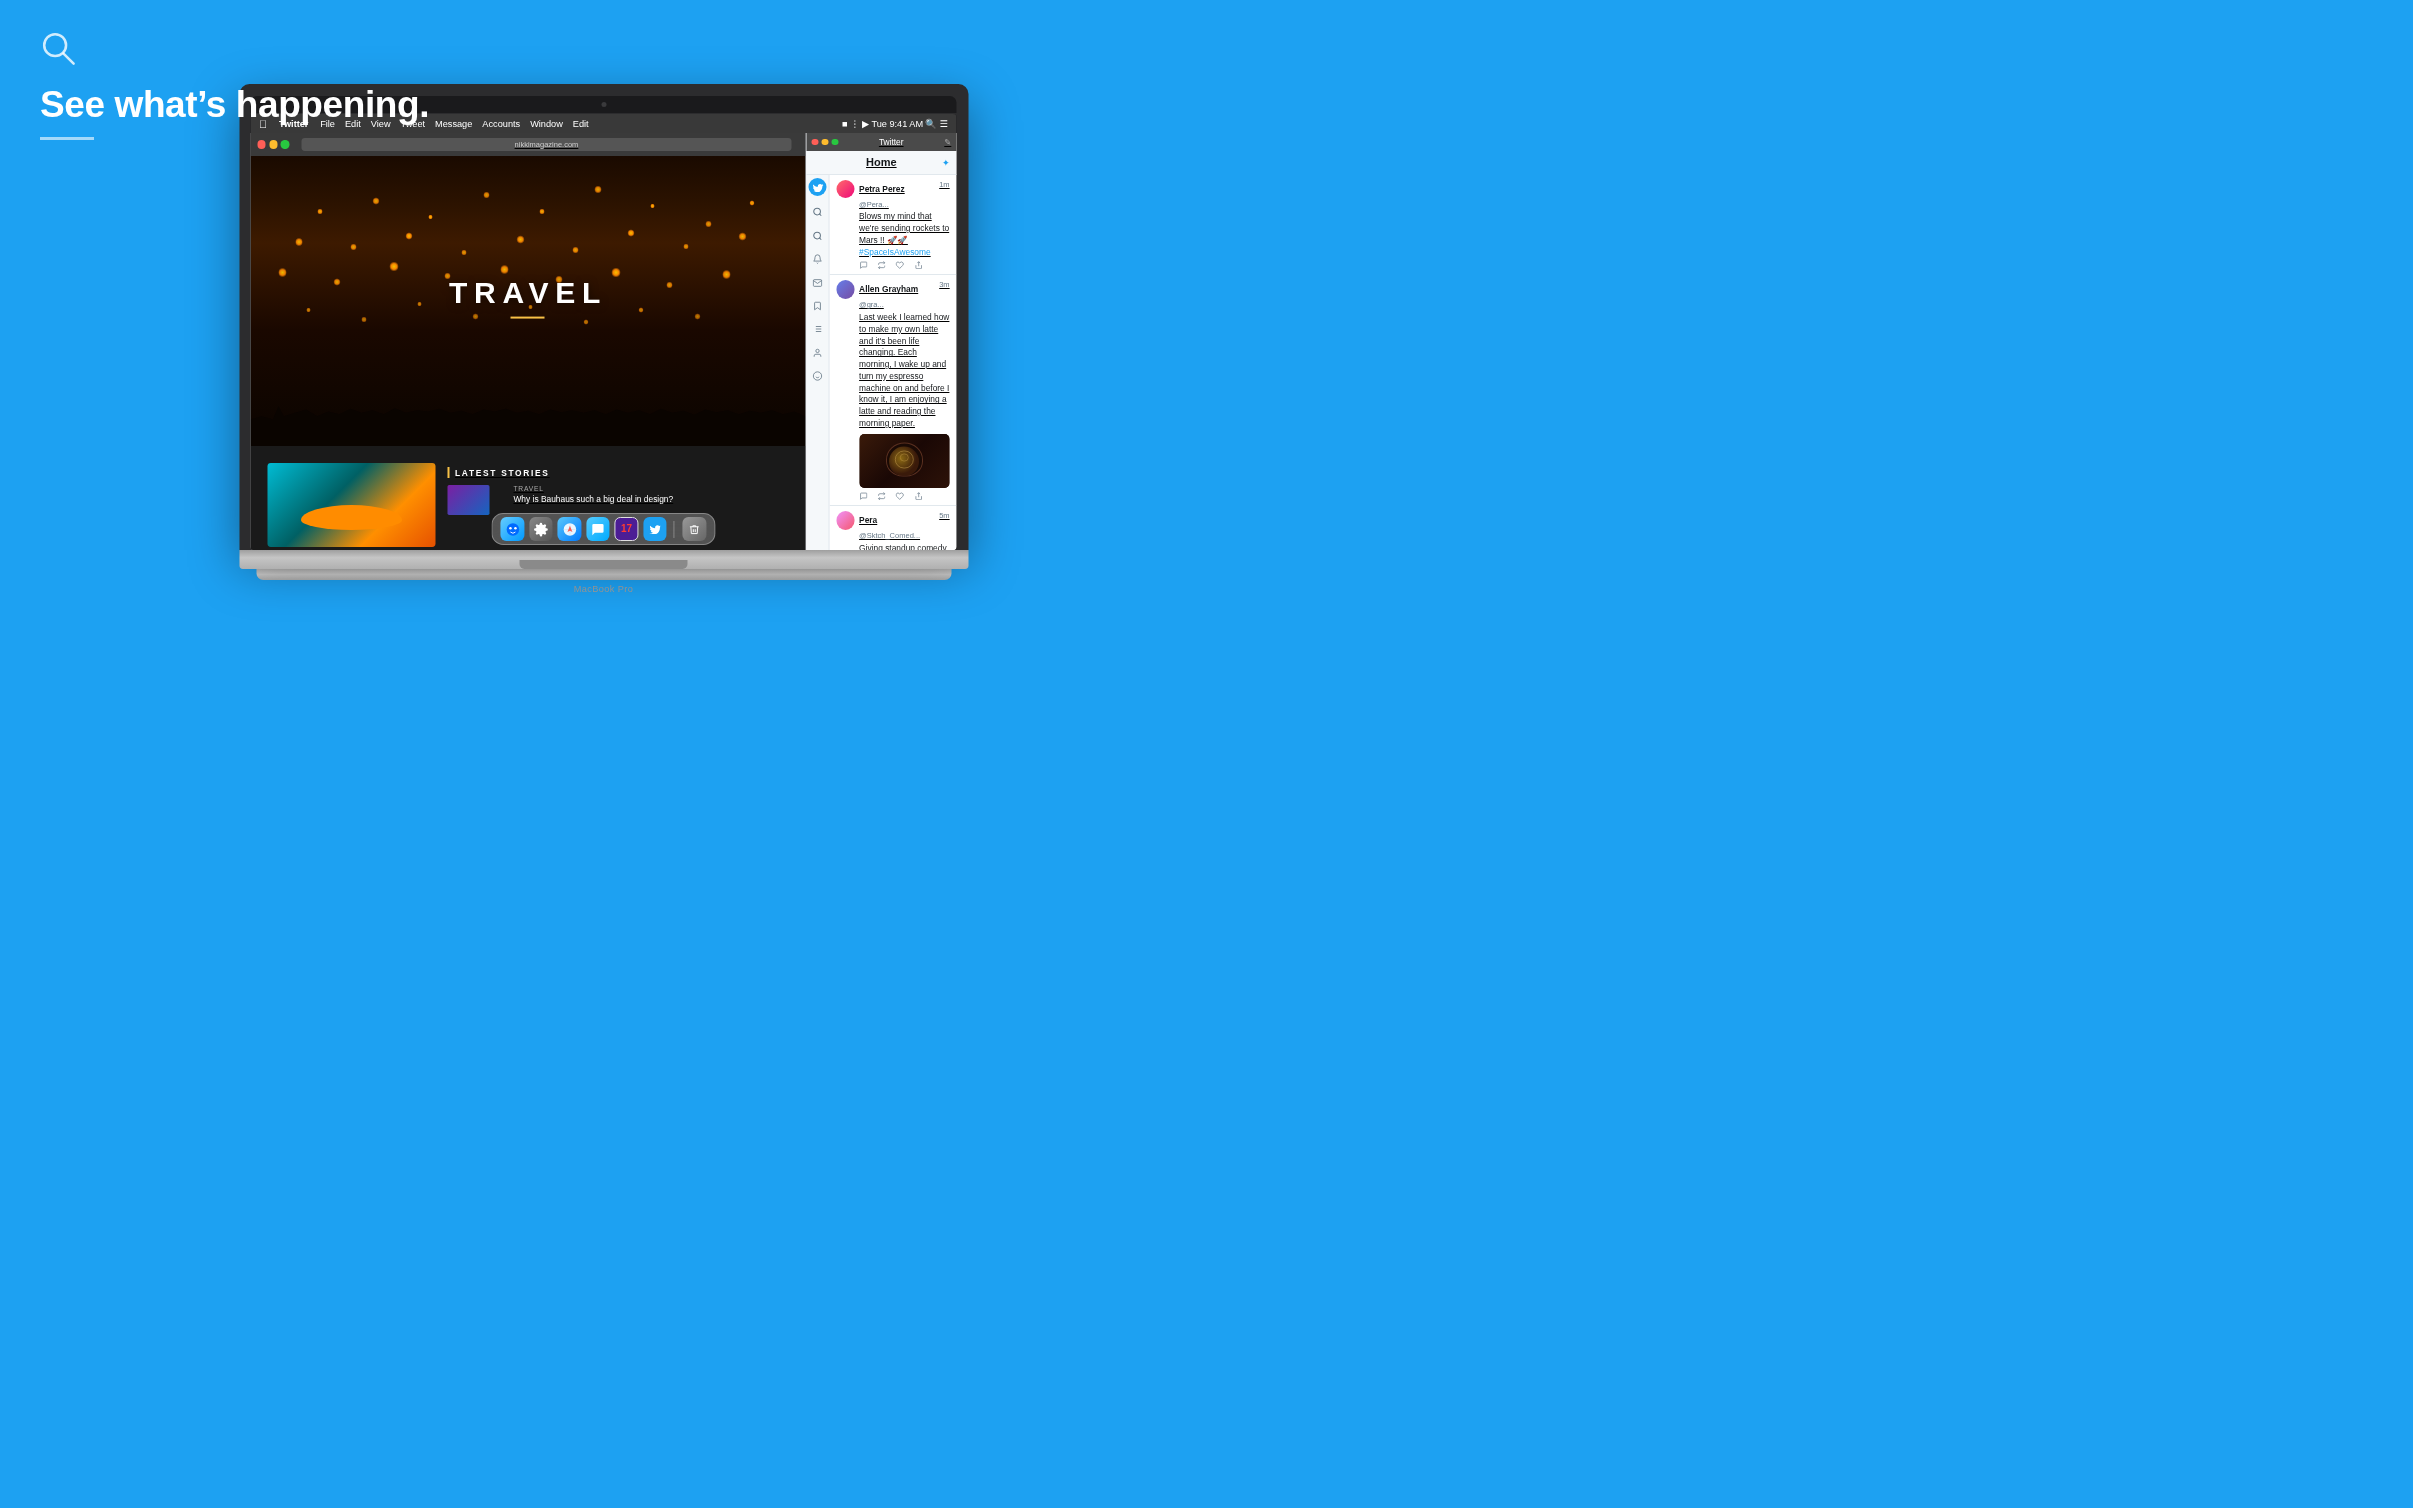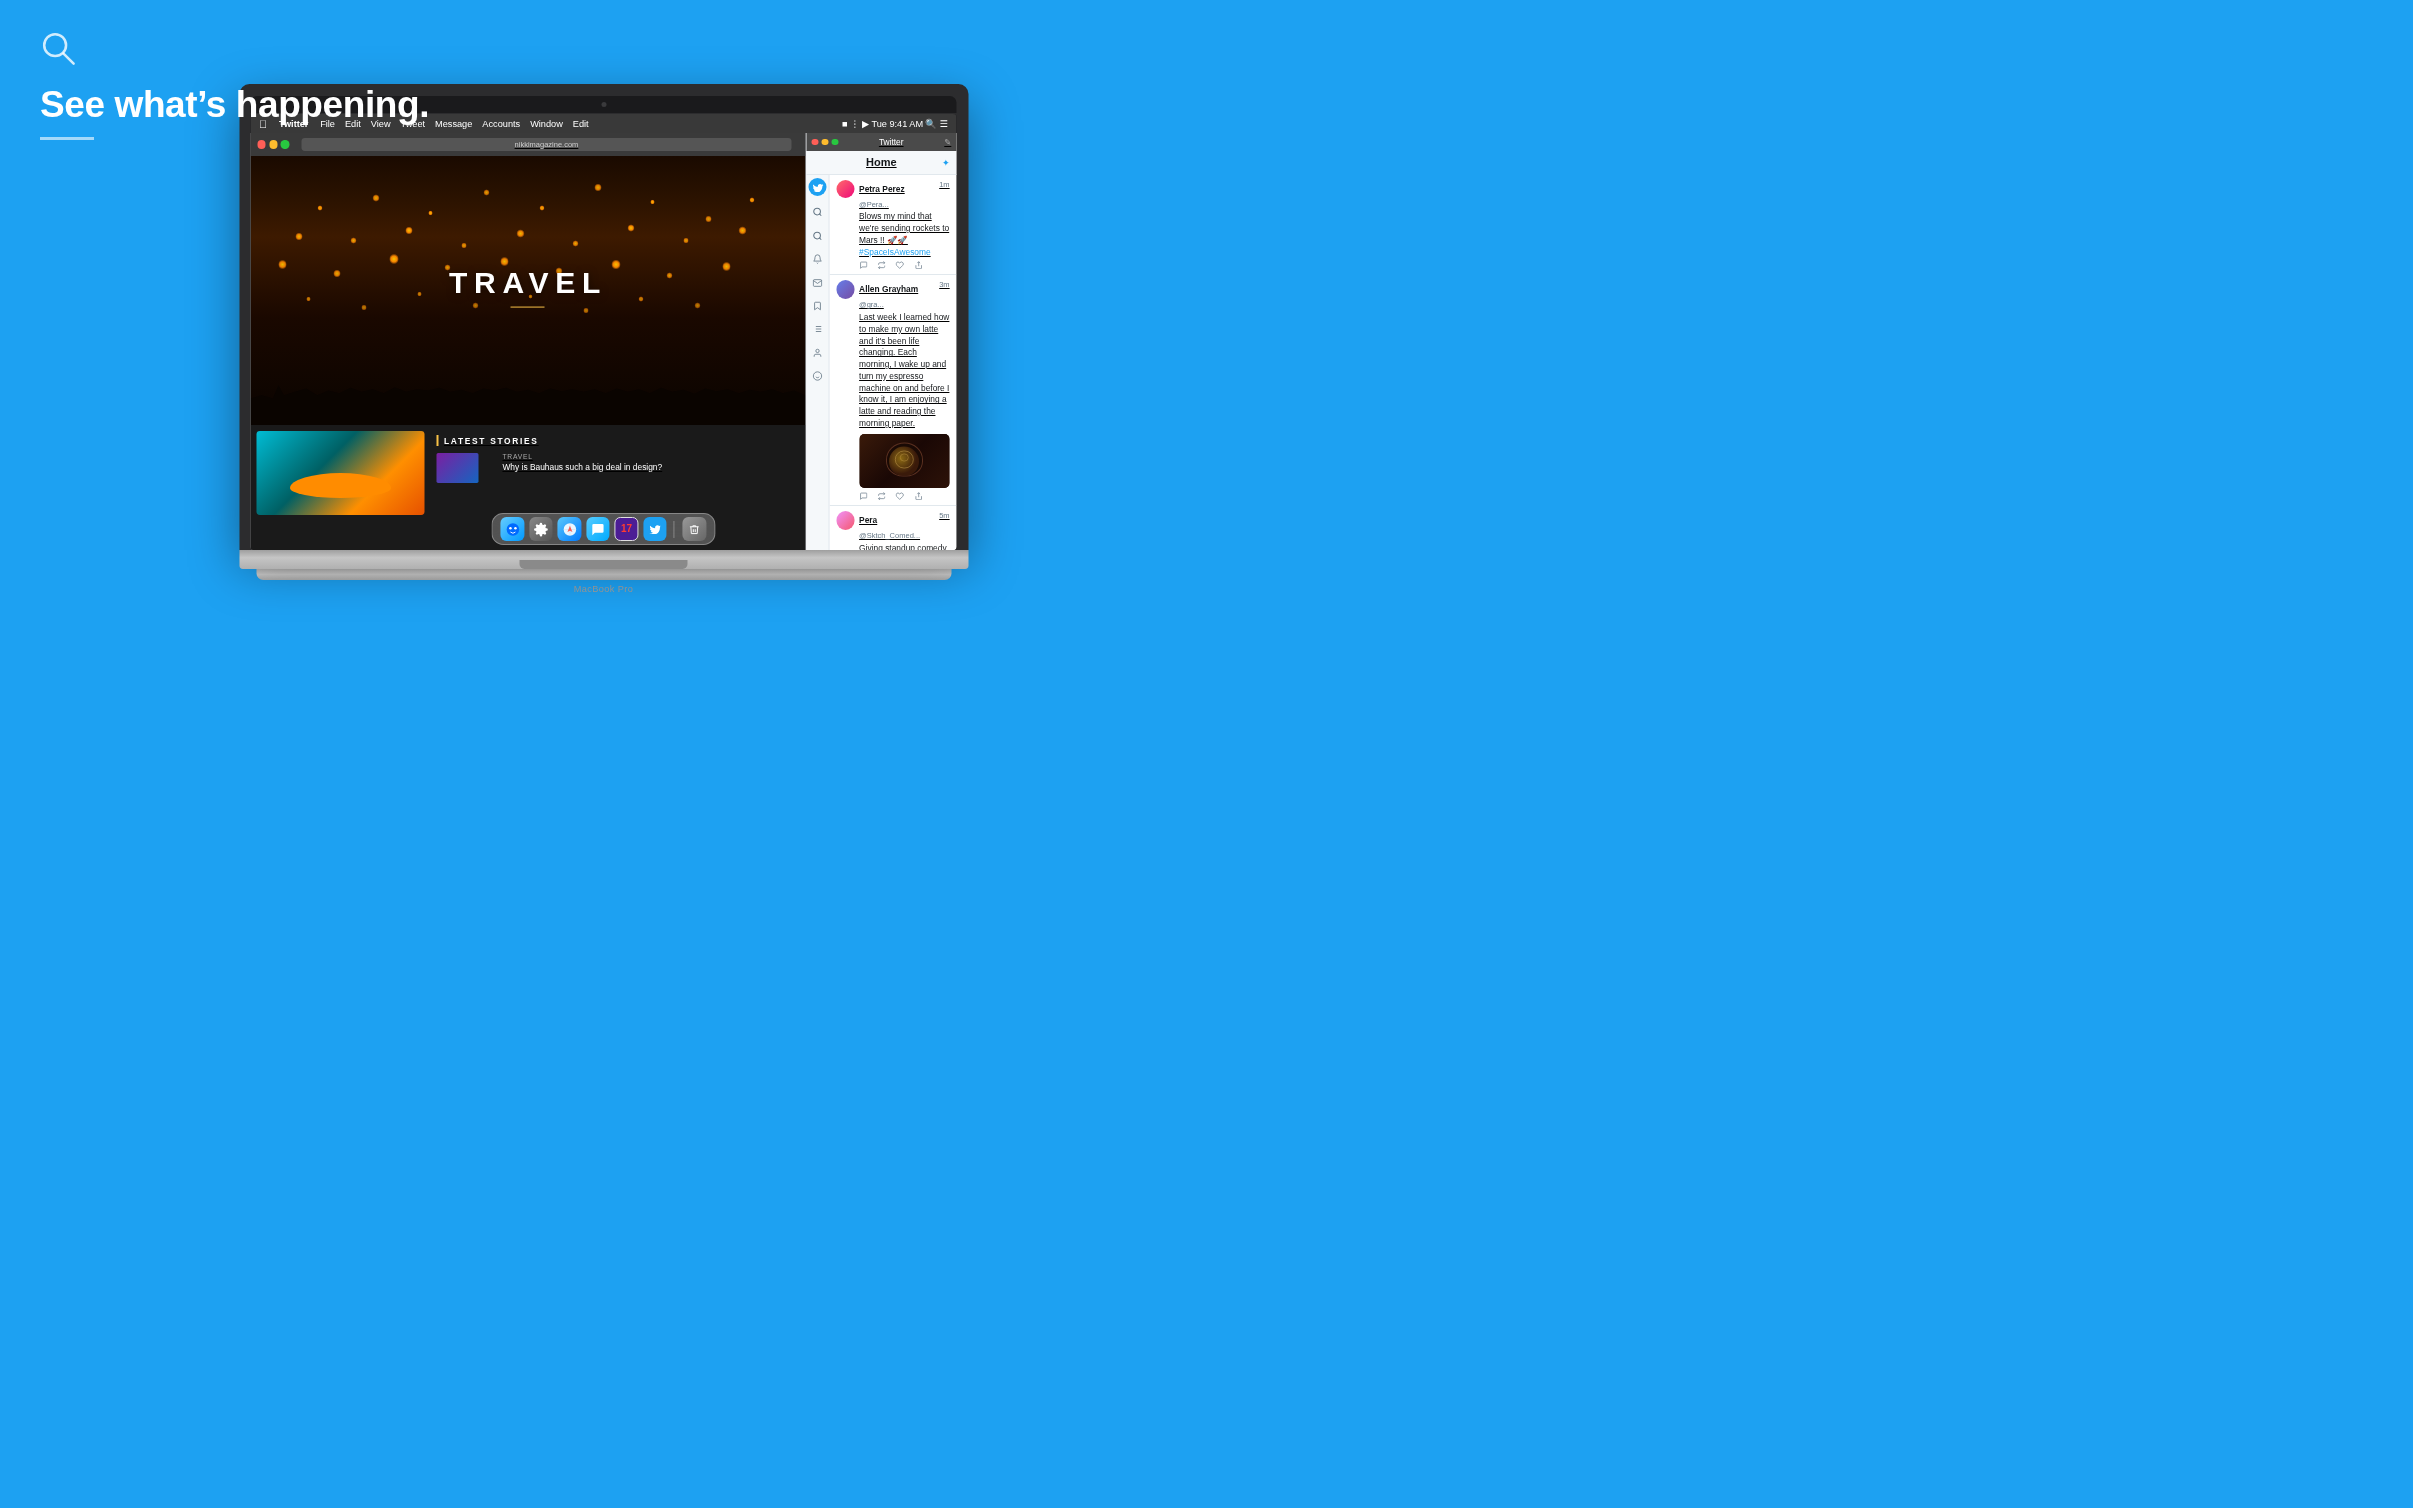--- a/index.html
+++ b/index.html
@@ -252,23 +252,23 @@
         58% 46%, 60% 50%, 62% 46%, 64% 52%, 66% 45%, 68% 50%,
         70% 46%, 72% 52%, 74% 44%, 76% 50%, 78% 47%, 80% 53%,
         82% 45%, 84% 49%, 86% 46%, 88% 52%, 90% 47%, 92% 50%,
         94% 46%, 96% 52%, 98% 48%, 100% 55%, 100% 100%
       );
     }
 
     
     .travel-bottom {
       background: #1a1a1a;
-      height: 125px;
-      display: flex;
-      padding: 6px;
+      height: 104px;
+      display: flex;
+      padding: 17px;
       gap: 8.4px;
     }
     .travel-kayak-img {
       width: 168px;
       height: 84px;
       border-radius: 3.4px;
       background: linear-gradient(135deg, #00bcd4 0%, #006064 40%, #ff8f00 70%, #e65100 100%);
       flex-shrink: 0;
       position: relative;
       overflow: hidden;

